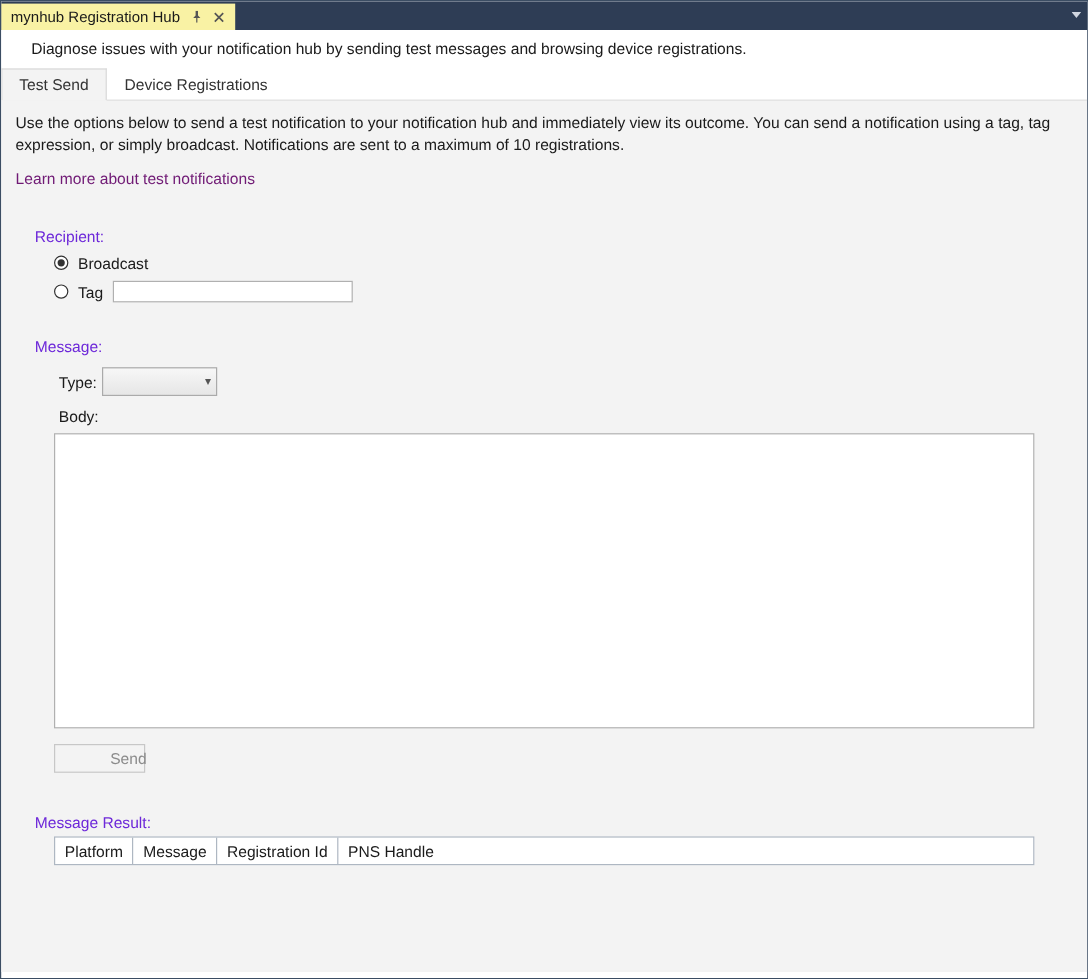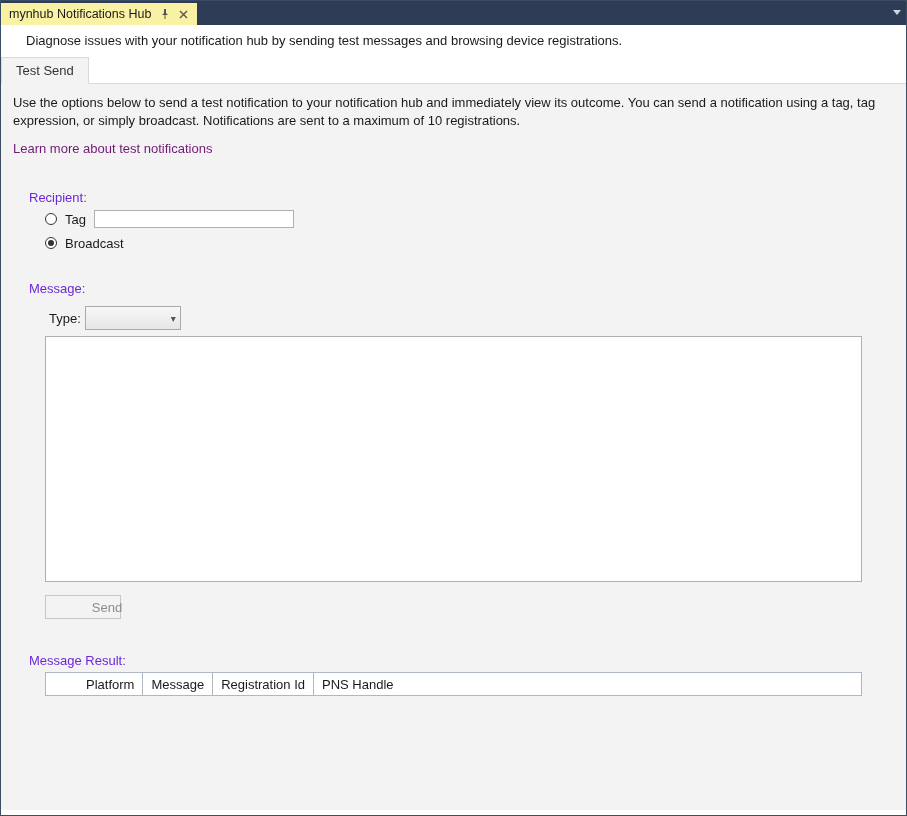--- a/index.html
+++ b/index.html
@@ -200,42 +200,41 @@
     display: flex; align-items: center; justify-content: center; padding-left: 48px;
   }
 
   .result-label { margin-top: 34px; }
   .result-table {
     margin-left: 32px;
     margin-right: 32px;
     margin-top: 4px;
     border: 1px solid #aeb7c2;
     background: #fff;
-    padding-left: 32px;
   }
   .result-head {
     display: flex;
     height: 22px;
   }
   .result-head .col {
     border-right: 1px solid #aeb7c2;
     padding: 2px 8px;
     font-size: 13px;
     display: flex; align-items: center;
     white-space: nowrap;
   }
   .result-head .col:last-child { border-right: none; flex: 1 1 auto; }
 
 </style>
 </head>
 <body>
 
 <div class="titlebar">
   <div class="doc-tab">
-    <span>mynhub Notifications Hub</span>
+    <span>mynhub Registration Hub</span>
     <span class="tab-actions">
       <span class="tab-pin">
         <svg width="10" height="10" viewBox="0 0 10 10">
             <path d="M4 0h2v4l2 2H2l2-2V0zM4.5 6h1v4h-1z" fill="#555"></path>
           </svg>
       </span>
       <span class="tab-close">
         <svg width="9" height="9" viewBox="0 0 9 9">
             <path d="M1 1l7 7M8 1L1 8" stroke="#555" stroke-width="1.4"></path>
           </svg>
@@ -246,53 +245,55 @@
     <svg width="8" height="6" viewBox="0 0 8 6">
         <path d="M0 0h8L4 5z" fill="#d0d6e0"></path>
       </svg>
   </div>
 </div>
 
 <div class="descstrip">Diagnose issues with your notification hub by sending test messages and browsing device registrations.</div>
 
 <div class="tabs">
   <div class="tab active">Test Send</div>
+  <div class="tab">Device Registrations</div>
 </div>
 
 <div class="content">
 
   <div class="intro">Use the options below to send a test notification to your notification hub and immediately view its outcome. You can send a notification using a tag, tag expression, or simply broadcast. Notifications are sent to a maximum of 10 registrations.</div>
 
   <span class="link">Learn more about test notifications</span>
 
   
   <div class="section-label">Recipient:</div>
+
+  <div class="radio-row">
+    <span class="radio inner"></span>
+    <span class="radio-label">Broadcast</span>
+  </div>
 
   <div class="radio-row">
     <span class="radio"></span>
     <span class="radio-label">Tag</span>
     <input class="tag-input" type="text" value="" style="">
-  </div>
-
-  <div class="radio-row">
-    <span class="radio inner"></span>
-    <span class="radio-label">Broadcast</span>
   </div>
 
   
   <div class="section-label" style="margin-top:28px">Message:</div>
 
   <div class="field-row">
     <span>Type:</span>
     <div class="combo">
       <span style="flex:1"></span>
       <span class="chev">▾</span>
     </div>
   </div>
 
+  <div class="body-label">Body:</div>
   <div class="body-area">
     <textarea class="body-text" value="" style=""></textarea>
   </div>
 
   <div class="send-btn" role="button" aria-disabled="true">
     <span>Send</span>
   </div>
 
   
   <div class="result-label section-label">Message Result:</div>

